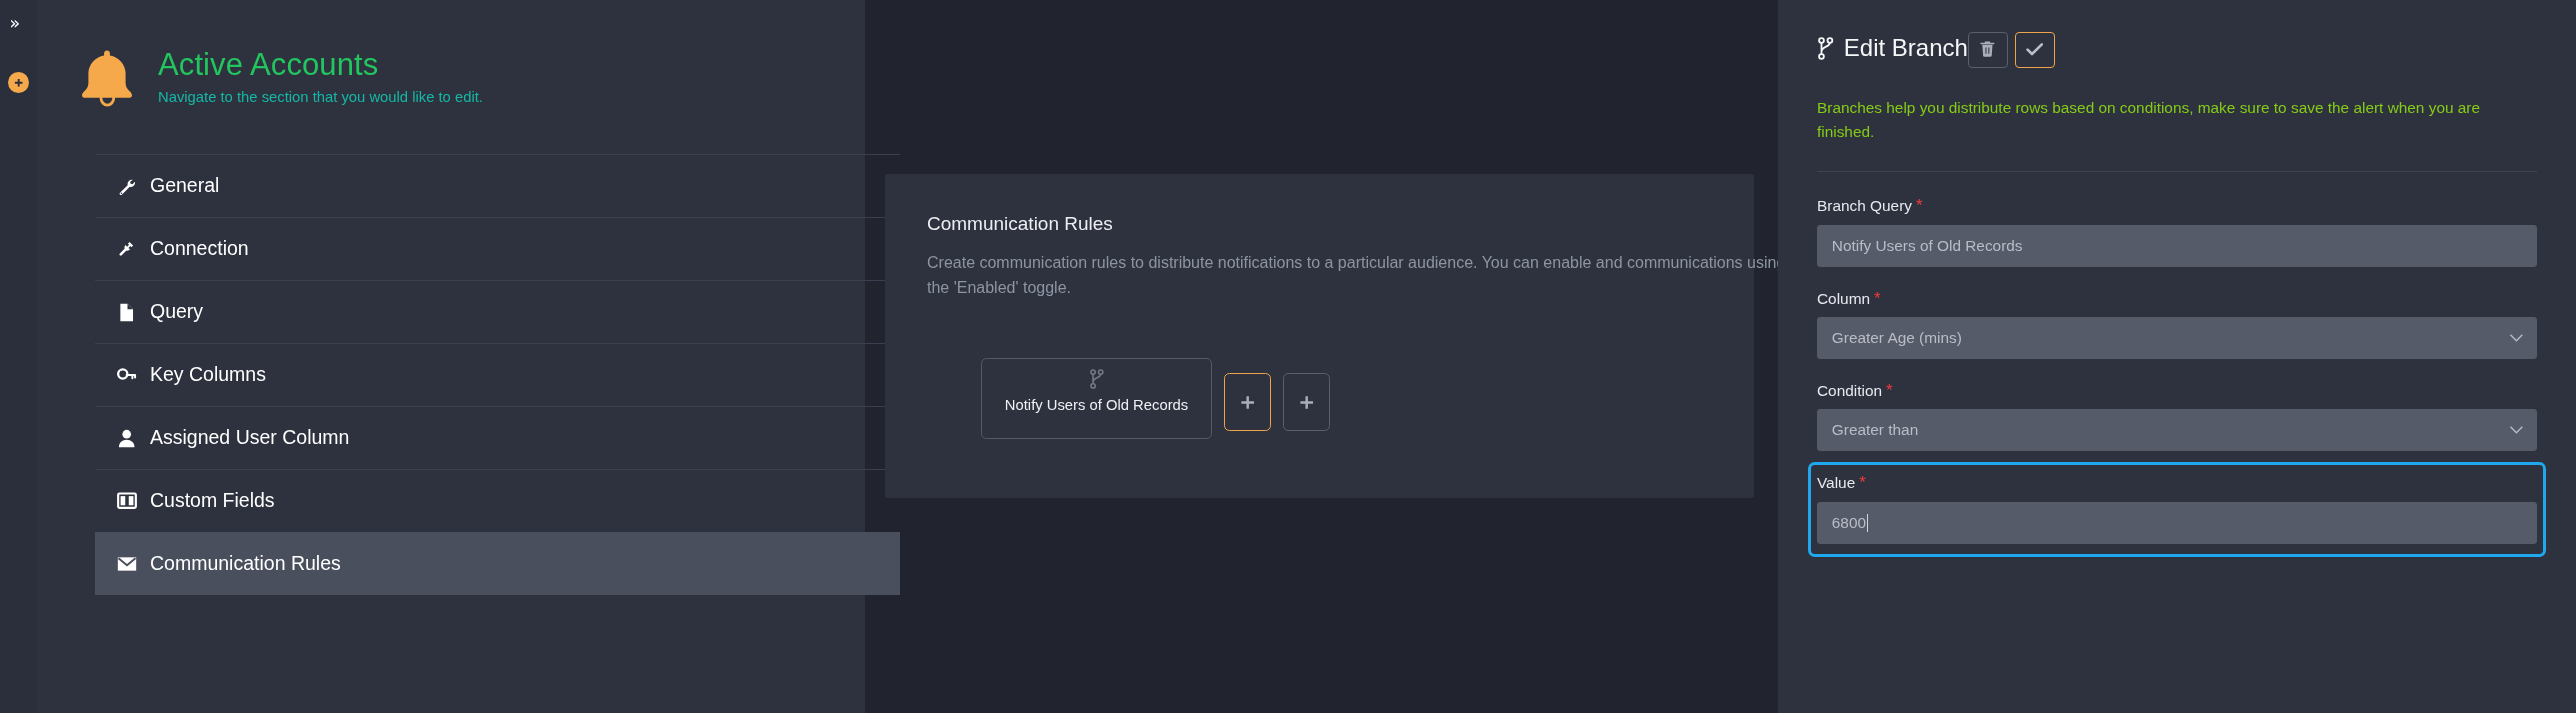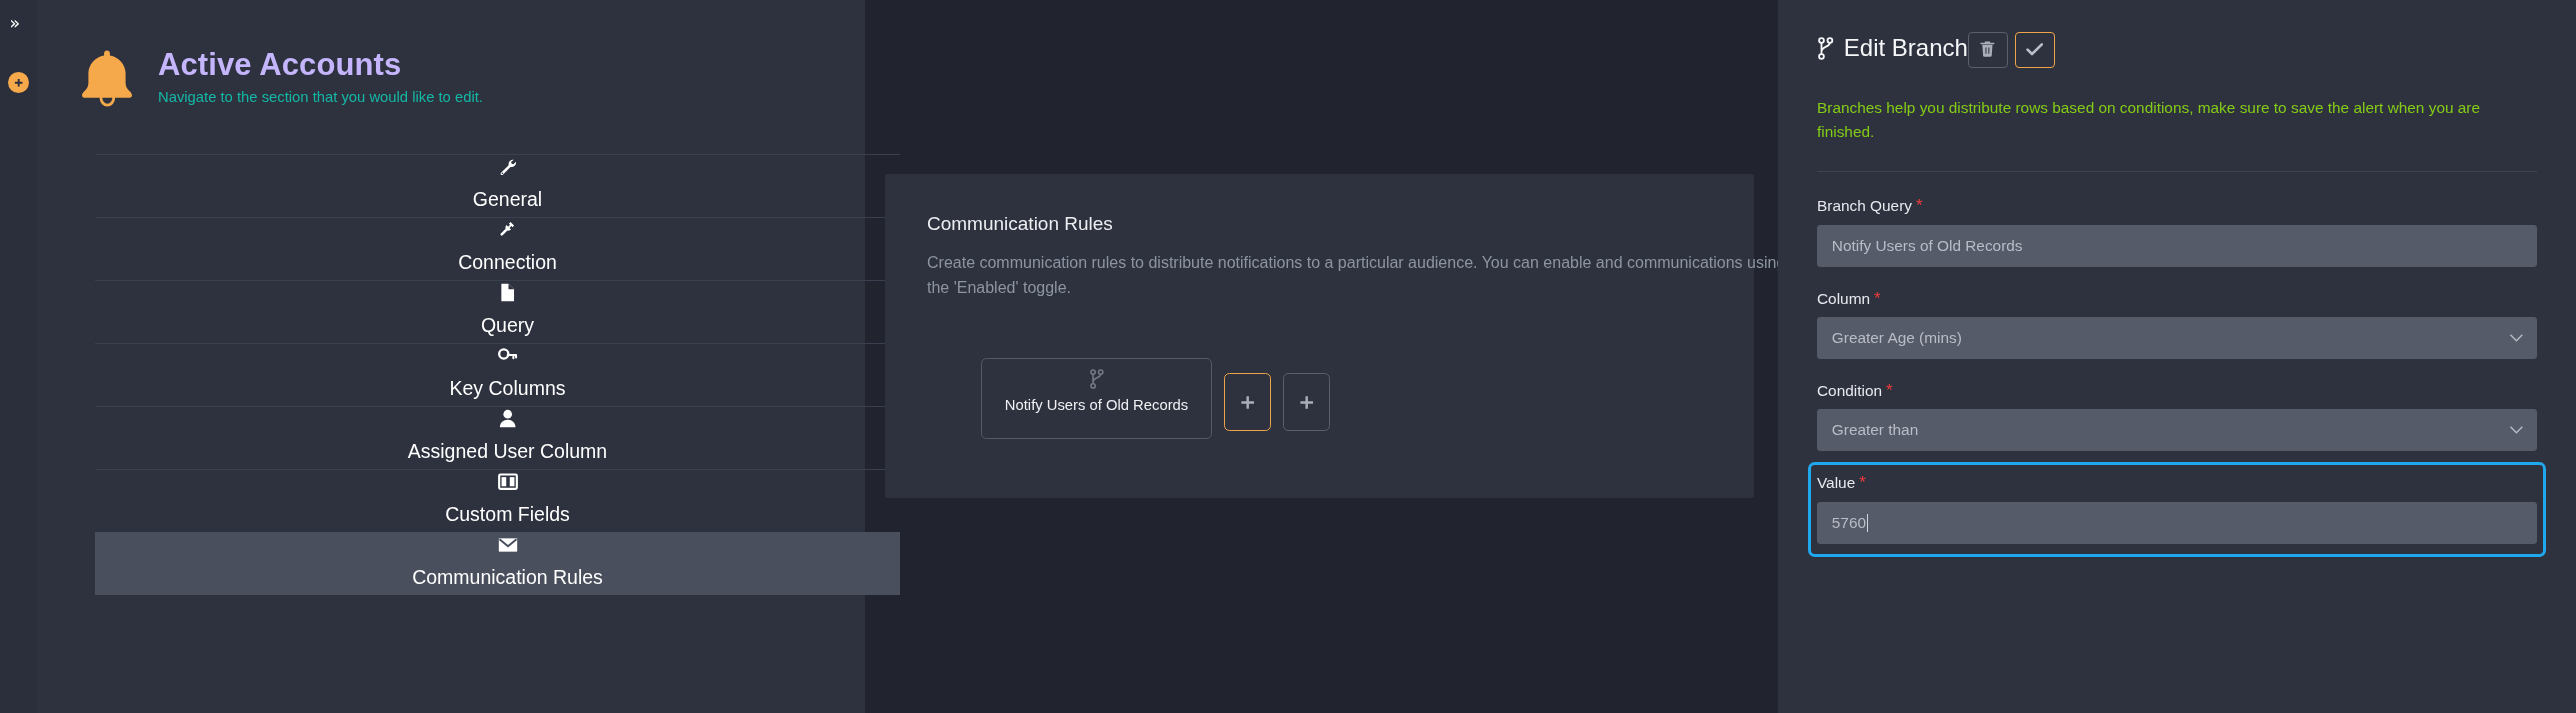--- a/index.html
+++ b/index.html
@@ -52,23 +52,23 @@
   }
   .brand {
     display: flex;
     align-items: center;
     padding: 48px 0 0 42px;
     gap: 23px;
   }
   .brand-bell { flex: 0 0 auto; }
   .brand-text { padding-bottom: 4px; }
   .brand-title {
-    color: #c4b5fd;
+    color: #22c55e;
     font-size: 31px;
-    font-weight: 700;
+    font-weight: 400;
     line-height: 1.05;
     letter-spacing: 0.1px;
   }
   .brand-sub {
     color: #14b8a6;
     font-size: 14.8px;
     margin-top: 8px;
     line-height: 1.2;
   }
 
@@ -80,21 +80,20 @@
     position: relative;
     display: flex;
     align-items: center;
     gap: 12px;
     height: 63px;
     padding-left: 20px;
     border-top: 0.7px solid #3b4050;
     color: #ffffff;
     font-size: 19.5px;
     cursor: pointer;
-    flex-direction: column;
   }
   .navitem:first-child { border-top: 0.7px solid #3b4050; }
   .navitem.active {
     background: #4a4f5d;
     border-top-color: transparent;
   }
   .navitem .nav-ico {
     width: 23px; height: 23px;
     display: flex; align-items: center; justify-content: center;
     flex: 0 0 23px;
@@ -466,20 +465,20 @@
       </div>
     </div>
 
     <div class="field">
       <div class="focusbox"></div>
       <div class="flabel">
         <span>Value</span>
         <span class="req">*</span>
       </div>
       <div class="finput">
-        <span title="5760">5760</span>
+        <span title="5760">6800</span>
           <span class="caret"></span>
       </div>
     </div>
 
   </div>
 </div>
 
 
 </body></html>

